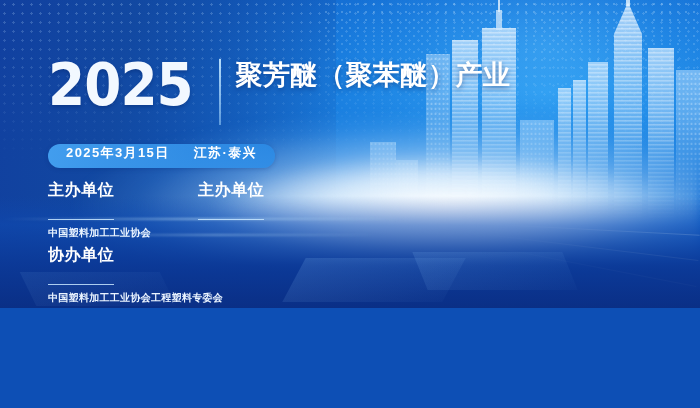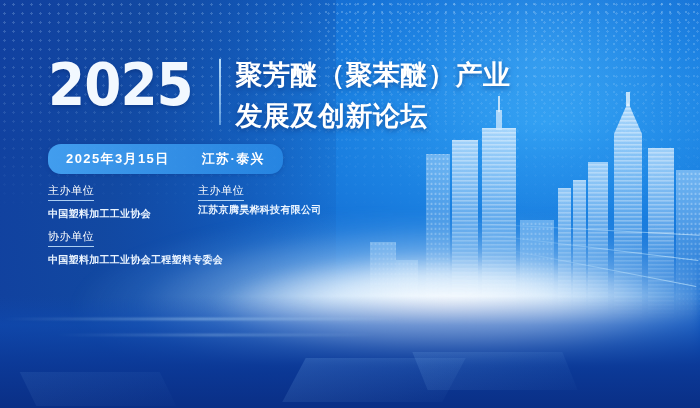--- a/index.html
+++ b/index.html
@@ -1,21 +1,21 @@
 <!DOCTYPE html>
 <html><head>
 <meta charset="utf-8">
 <style>
   html,body{margin:0;padding:0;}
   body{
     width:700px;height:408px;overflow:hidden;
     font-family:"Liberation Sans","DejaVu Sans",sans-serif;
     background:#0d4fb5;
   }
-  .banner{position:relative;width:700px;height:408px;overflow:hidden;}
+  .banner{position:relative;width:700px;height:308px;overflow:hidden;}
 
   
   .bg-base{
     position:absolute;inset:0;
     background:
       radial-gradient(120% 95% at 78% 30%, #2a9bf0 0%, #1a7fe0 26%, #1268cf 46%, #0f55bd 62%, #0c3fa6 78%, #0a2f8e 100%);
   }
   .bg-left-deep{
     position:absolute;left:0;top:0;width:48%;height:100%;
     background:linear-gradient(100deg, #113f9e 0%, #12479f 35%, rgba(18,80,180,0) 100%);
@@ -79,34 +79,34 @@
   .titles{display:flex;flex-direction:column;gap:7px;padding-top:1px;}
   .title-line{
     font-size:27px;line-height:34px;font-weight:700;color:#ffffff;
     letter-spacing:.5px;
     text-shadow:0 2px 5px rgba(5,40,110,.5);
     white-space:nowrap;
   }
 
   .datepill{
     position:absolute;left:48px;top:144px;
-    display:flex;align-items:center;gap:32px;
-    padding:6px 18px 6px 18px;border-radius:13px;
+    display:flex;align-items:center;gap:24px;
+    padding:0 18px 6px 18px;border-radius:13px;
     background:linear-gradient(100deg, rgba(70,165,245,.92), rgba(42,140,232,.80));
     box-shadow:0 1px 4px rgba(6,40,110,.25);
   }
   .datepill span{font-size:13px;color:#ffffff;font-weight:600;letter-spacing:1.4px;white-space:nowrap;}
 
   .orgs{position:absolute;left:48px;top:180px;width:380px;}
   .org-row{display:flex;}
   .org-col{}
   .org-col.c1{width:150px;}
   .org-label{
-    font-size:11px;font-weight:400;color:#ffffff;letter-spacing:.6px;
-    padding-bottom:2px;display:inline-block;
+    font-size:16px;font-weight:700;color:#ffffff;letter-spacing:.6px;
+    padding-bottom:18px;display:inline-block;
     border-bottom:1px solid rgba(200,230,255,.85);
   }
   .org-val{font-size:10px;color:#eaf4ff;line-height:16px;margin-top:5px;letter-spacing:.3px;white-space:nowrap;font-weight:bold;}
   .orgs .second{margin-top:4px;}
 </style>
 </head>
 <body>
 
 <div class="banner">
 
@@ -198,38 +198,36 @@
   <div class="streak" style="left:0;bottom:88px;width:58%;"></div>
   <div class="streak" style="left:8%;bottom:72px;width:46%;opacity:.7;"></div>
 
   <div class="content">
 
     <div class="headline">
       <div class="year">2025</div>
       <div class="divider"></div>
       <div class="titles">
         <div class="title-line">聚芳醚（聚苯醚）产业</div>
-        <div class="title-line">发展及创新论坛</div>
       </div>
     </div>
 
     <div class="datepill">
       <span>2025年3月15日</span>
       <span>江苏·泰兴</span>
     </div>
 
     <div class="orgs">
       <div class="org-row">
         <div class="org-col c1">
           <div class="org-label">主办单位</div>
           <div class="org-val">中国塑料加工工业协会</div>
         </div>
         <div class="org-col">
           <div class="org-label">主办单位</div>
-          <div class="org-val" style="margin-top:1px;">江苏京腾昊桦科技有限公司</div>
         </div>
       </div>
       <div class="org-col second">
         <div class="org-label">协办单位</div>
         <div class="org-val">中国塑料加工工业协会工程塑料专委会</div>
       </div>
     </div>
 
   </div>
 </div>

